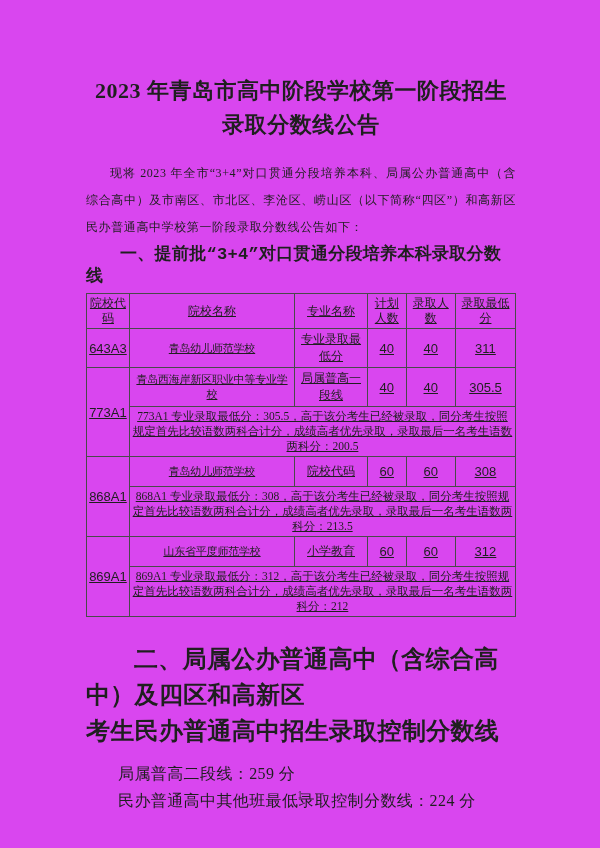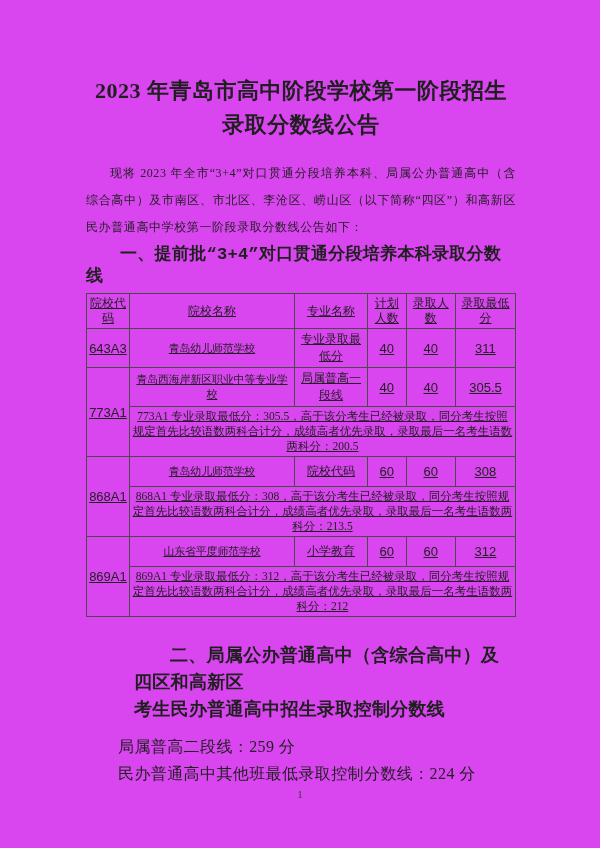--- a/index.html
+++ b/index.html
@@ -30,21 +30,21 @@
     letter-spacing: 0.6px;
   }
   .sec-heading {
     font-family: Liberation Mono, monospace;
     font-weight: bold;
     font-size: 17px;
     line-height: 22px;
     letter-spacing: 0.3px;
   }
   .sec1-heading { margin-top: 3px; margin-bottom: 5px; text-indent: 2em; }
-  .sec2-heading { margin-top: 26px; font-size: 18px; line-height: 27px; margin-left: 48px; }
+  .sec2-heading { margin-top: 26px; font-size: 24px; line-height: 36px; }
   .sec2-heading .line1 { text-indent: 2em; }
   table.scores {
     width: 100%;
     border-collapse: collapse;
     table-layout: fixed;
     font-size: 12px;
     text-decoration: underline;
   }
   table.scores col.c1 { width: 10%; }
   table.scores col.c2 { width: 38.5%; }

